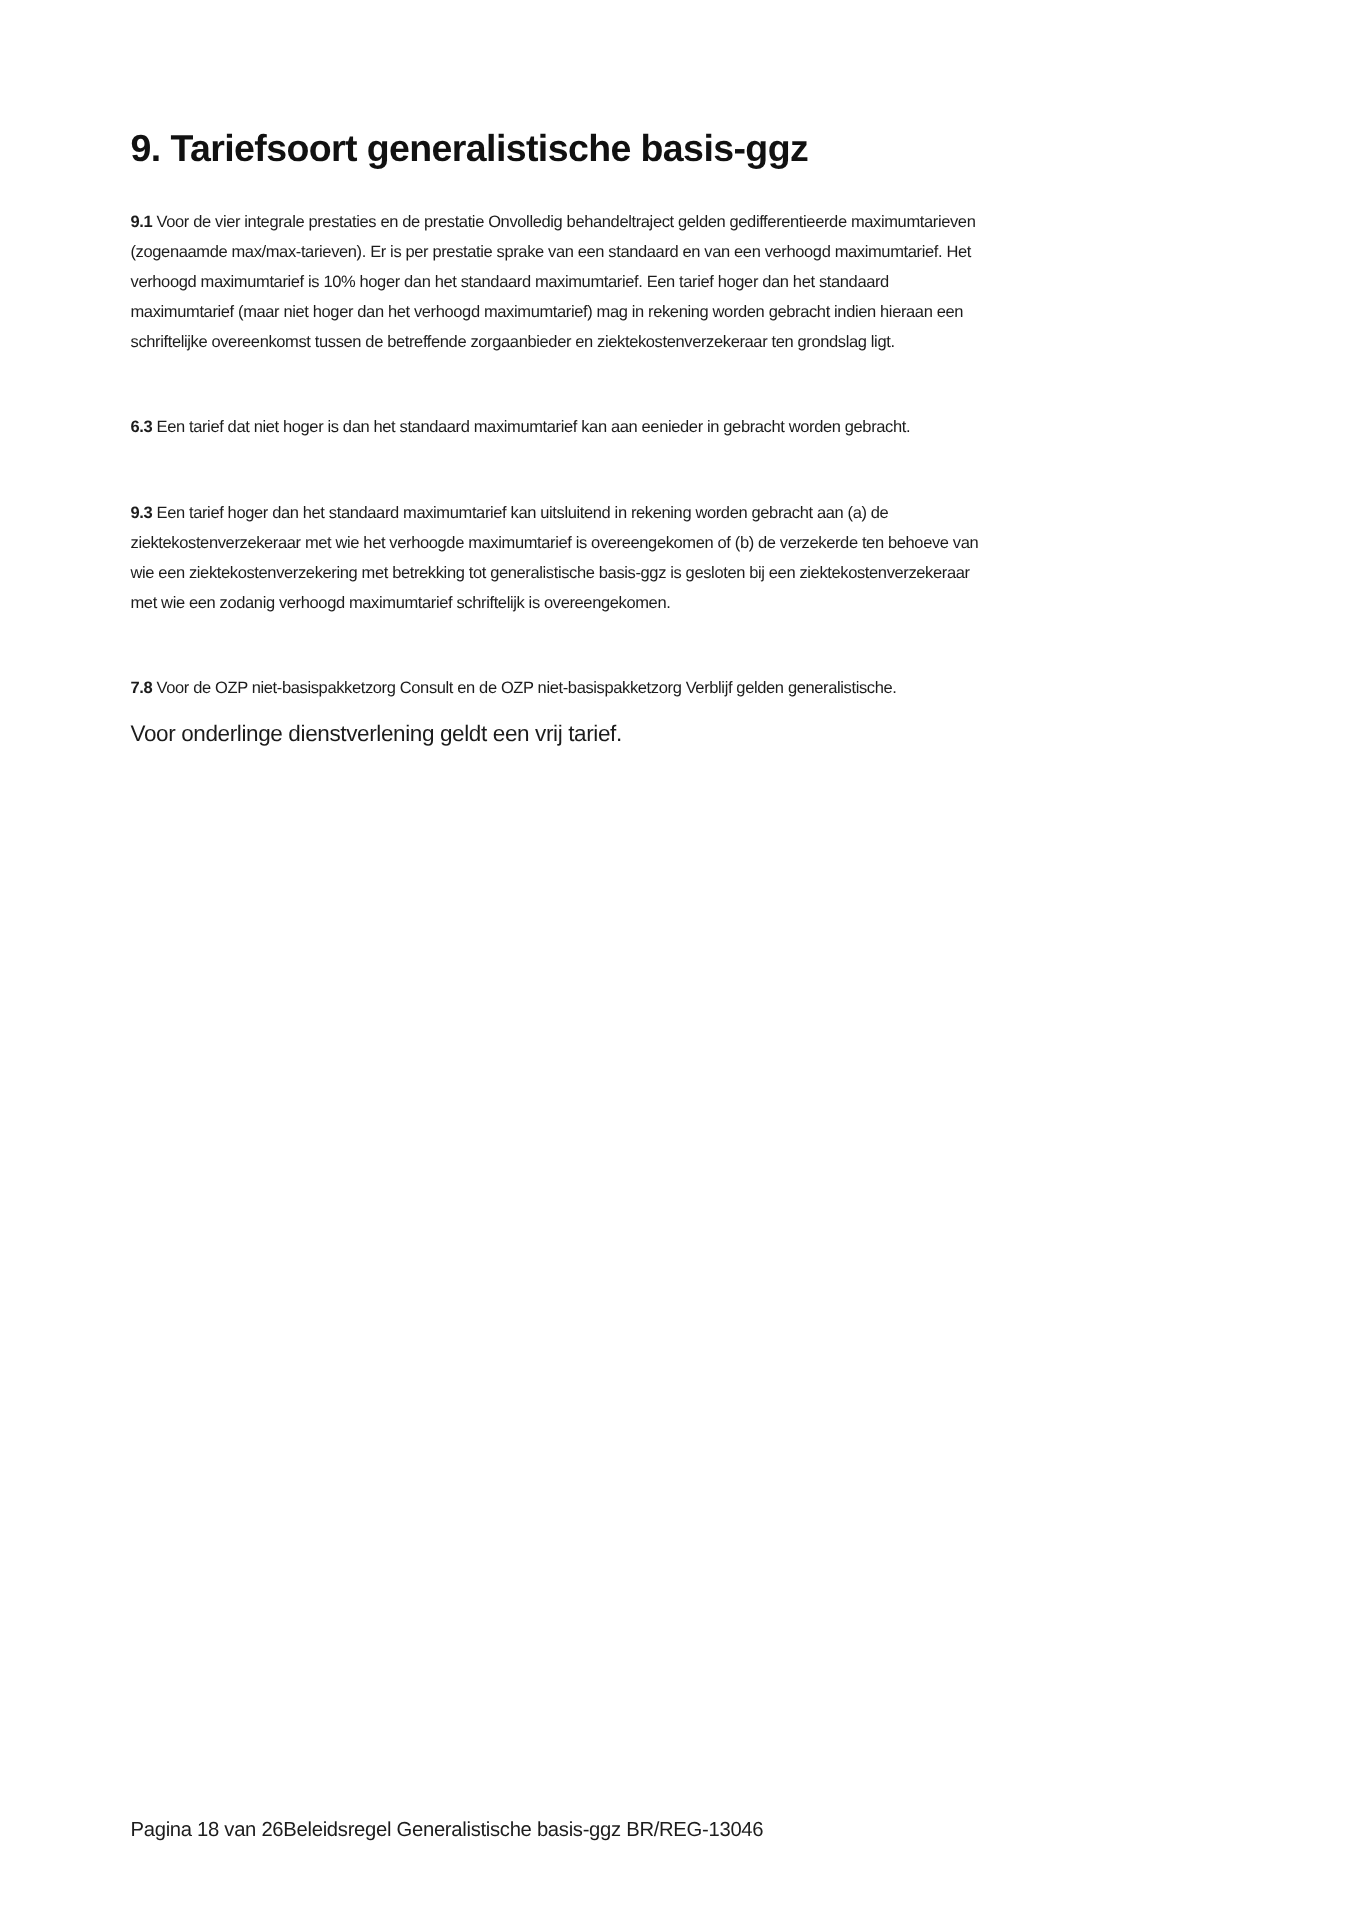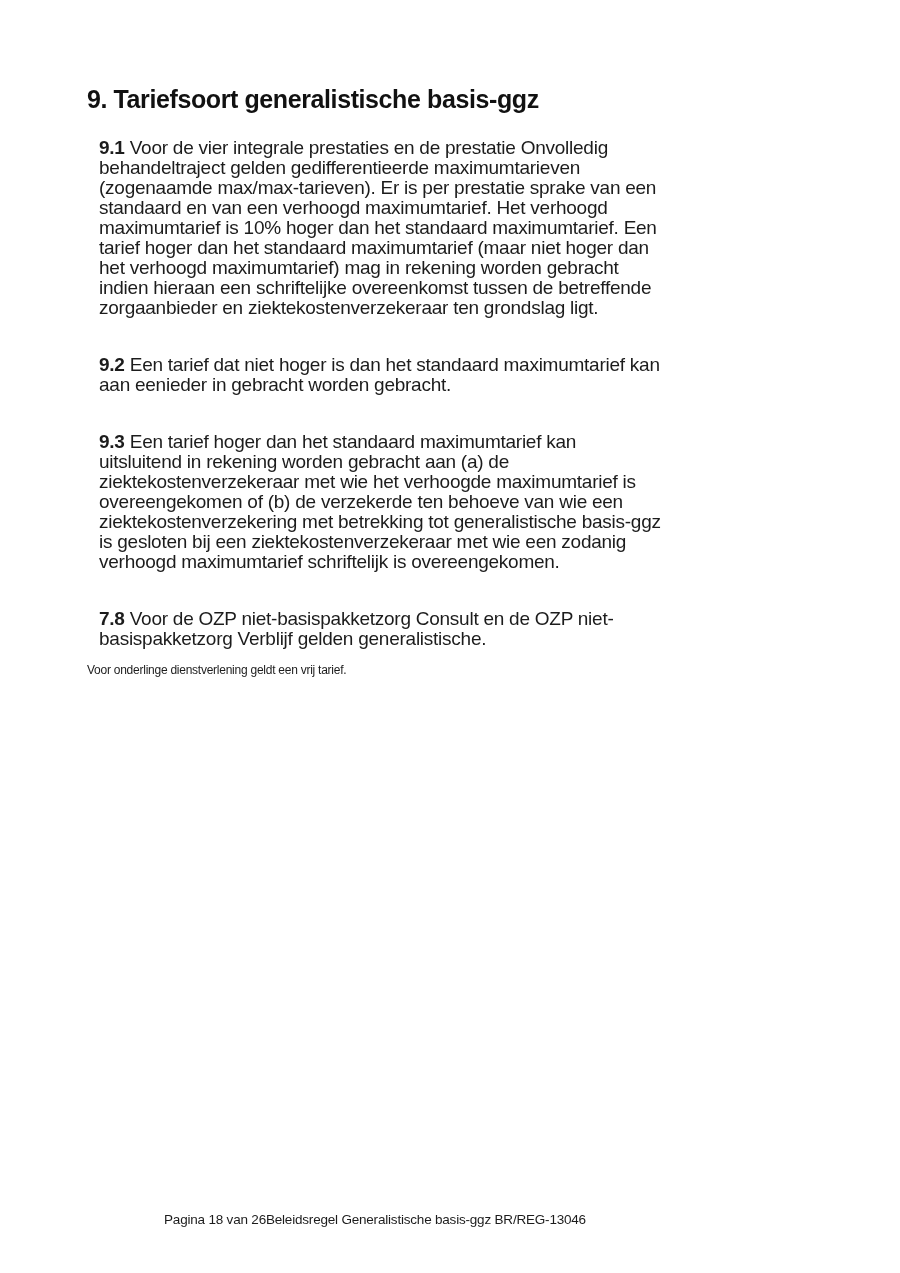--- a/index.html
+++ b/index.html
@@ -21,60 +21,60 @@
   }
   h1.doc-heading {
     font-size: 25px;
     font-weight: bold;
     color: #111111;
     letter-spacing: -0.4px;
     margin: 0 0 24px 0;
     line-height: 30px;
   }
   p.section {
-    font-size: 19px;
+    font-size: 11px;
     line-height: 20px;
     letter-spacing: -0.25px;
-    margin: 0 0 37px 12px;
+    margin: 0 0 37px 0;
   }
   p.section.tight {
     margin-bottom: 11px;
   }
   p.closing {
-    font-size: 12px;
+    font-size: 15px;
     line-height: 20px;
     letter-spacing: -0.25px;
     margin: 0;
   }
   .para-number {
     font-weight: bold;
   }
   .footer {
     position: absolute;
     left: 87px;
     right: 86px;
     top: 1212px;
     display: flex;
-    justify-content: center;
+    justify-content: flex-start;
     font-size: 13.5px;
     letter-spacing: -0.2px;
     color: #1c1c1c;
   }
 </style>
 </head>
 <body>
 
 <div class="page">
   <div class="content">
 
     <h1 class="doc-heading">9. Tariefsoort generalistische basis-ggz</h1>
 
     <p class="section"><span class="para-number">9.1</span> <span>Voor de vier integrale prestaties en de prestatie Onvolledig behandeltraject gelden gedifferentieerde maximumtarieven (zogenaamde max/max-tarieven). Er is per prestatie sprake van een standaard en van een verhoogd maximumtarief. Het verhoogd maximumtarief is 10% hoger dan het standaard maximumtarief. Een tarief hoger dan het standaard maximumtarief (maar niet hoger dan het verhoogd maximumtarief) mag in rekening worden gebracht indien hieraan een schriftelijke overeenkomst tussen de betreffende zorgaanbieder en ziektekostenverzekeraar ten grondslag ligt.</span></p>
 
-    <p class="section"><span class="para-number">9.2</span> <span>Een tarief dat niet hoger is dan het standaard maximumtarief kan aan eenieder in gebracht worden gebracht.</span></p>
+    <p class="section"><span class="para-number">6.3</span> <span>Een tarief dat niet hoger is dan het standaard maximumtarief kan aan eenieder in gebracht worden gebracht.</span></p>
 
     <p class="section"><span class="para-number">9.3</span> <span>Een tarief hoger dan het standaard maximumtarief kan uitsluitend in rekening worden gebracht aan (a) de ziektekostenverzekeraar met wie het verhoogde maximumtarief is overeengekomen of (b) de verzekerde ten behoeve van wie een ziektekostenverzekering met betrekking tot generalistische basis-ggz is gesloten bij een ziektekostenverzekeraar met wie een zodanig verhoogd maximumtarief schriftelijk is overeengekomen.</span></p>
 
     <p class="section tight"><span class="para-number">7.8</span> <span>Voor de OZP niet-basispakketzorg Consult en de OZP niet-basispakketzorg Verblijf gelden generalistische.</span></p>
 
     <p class="closing">Voor onderlinge dienstverlening geldt een vrij tarief.</p>
 
   </div>
 
   <div class="footer">

